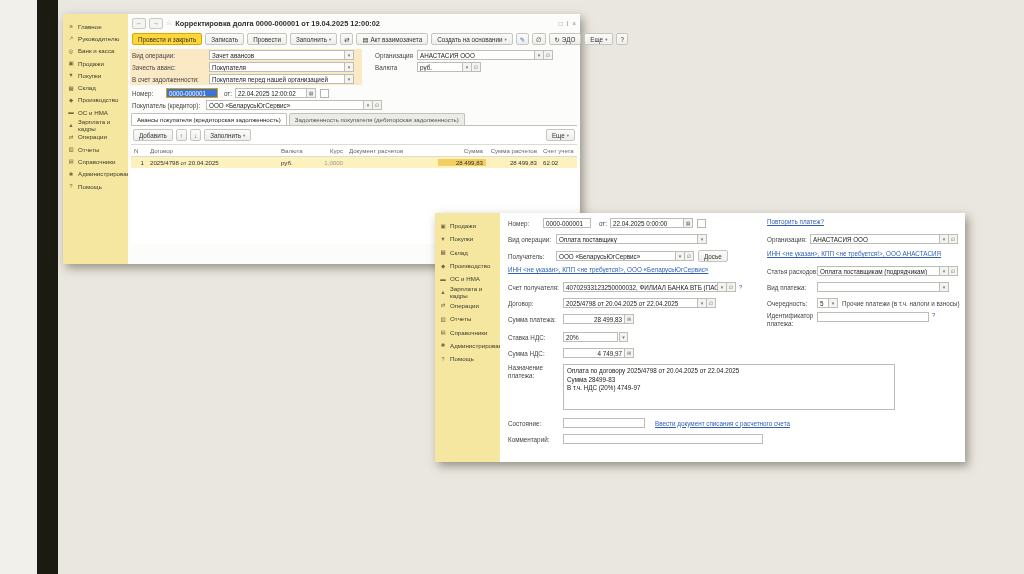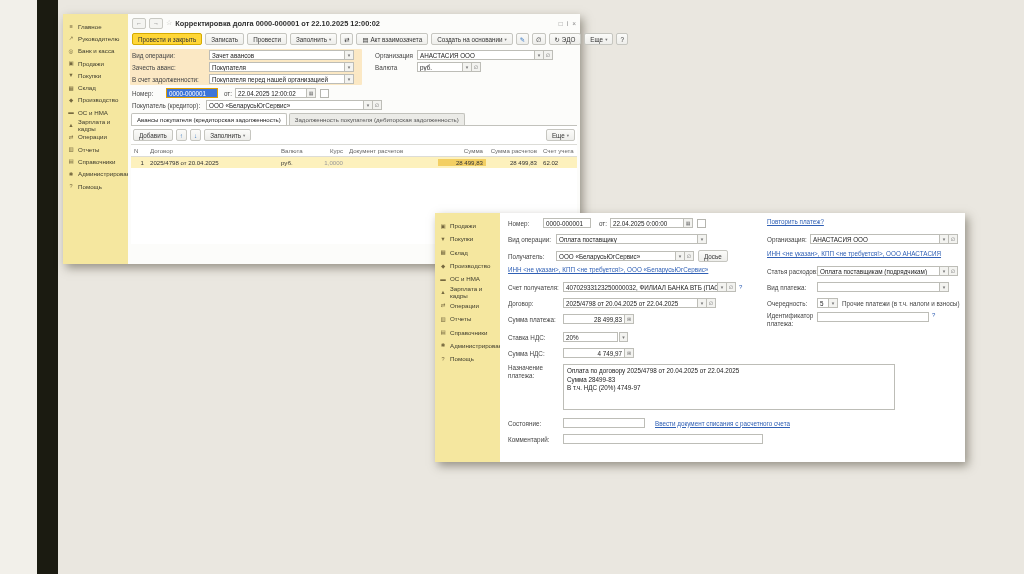--- a/index.html
+++ b/index.html
@@ -123,21 +123,21 @@
     <div class="sbitem">
         <span class="sbicon">?</span>
         <span>Помощь</span>
       </div>
   </div>
   <div class="content">
     <div class="titlebar">
       <span class="navbtn">←</span>
       <span class="navbtn">→</span>
       <span class="star">☆</span>
-      <span class="wtitle">Корректировка долга 0000-000001 от 22.10.2025 12:00:02</span>
+      <span class="wtitle">Корректировка долга 0000-000001 от 19.04.2025 12:00:02</span>
       <span class="wctrl">
         <span>□</span>
         <span>i</span>
         <span>×</span>
       </span>
     </div>
     <div class="toolbar">
       <span class="btn primary">Провести и закрыть</span>
       <span class="btn">Записать</span>
       <span class="btn">Провести</span>

